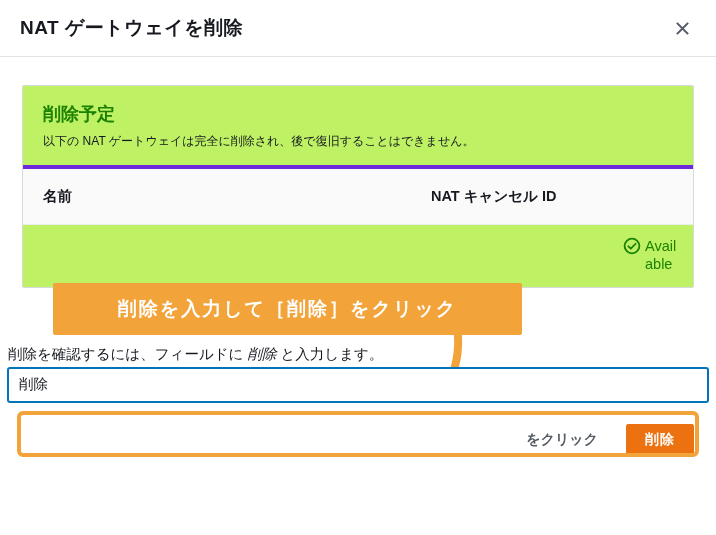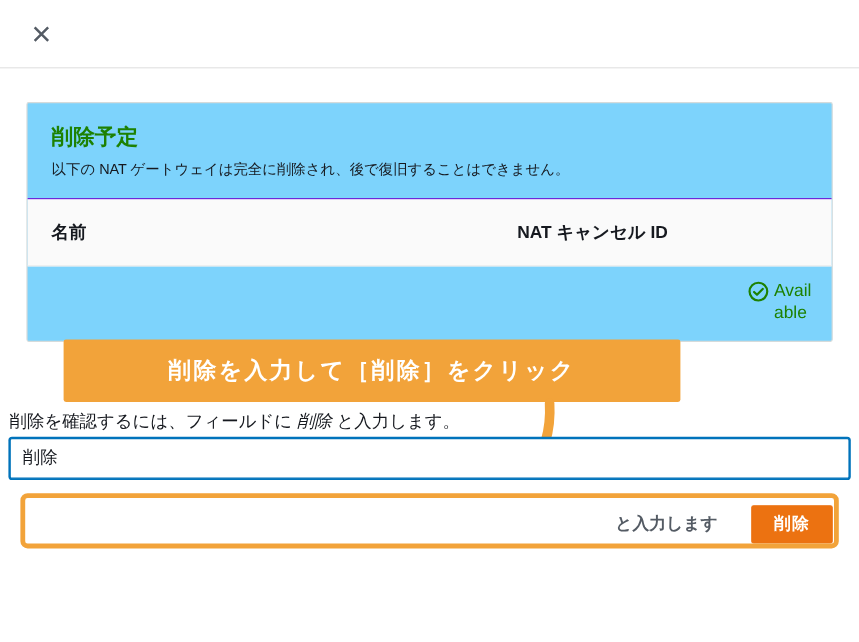--- a/index.html
+++ b/index.html
@@ -3,58 +3,59 @@
 <meta charset="utf-8">
 <style>
   * { box-sizing: border-box; margin: 0; padding: 0; }
   html, body { width: 716px; height: 535px; font-family: "Amazon Ember", "Helvetica Neue", Arial, "Hiragino Kaku Gothic ProN", "Yu Gothic", Meiryo, sans-serif; background: #fff; color: #16191f; }
   .dialog { width: 716px; height: 535px; position: relative; overflow: hidden; }
   .dialog-header { display: flex; align-items: center; justify-content: space-between; padding: 14px 20px 14px 20px; border-bottom: 1px solid #e3e3e3; }
   .dialog-title { font-size: 19px; font-weight: 700; letter-spacing: .5px; }
   .close-btn { width: 28px; height: 28px; display:flex; align-items:center; justify-content:center; cursor:pointer; color:#545b64; }
   .close-btn svg { width: 15px; height: 15px; stroke: #545b64; stroke-width: 2.2; }
   .body { padding: 28px 22px 0 22px; }
-  .panel { border: 1px solid #d5dbdb; border-radius: 2px; background: #7dd3fc; }
+  .panel { border: 1px solid #d5dbdb; border-radius: 2px; background: #bef264; }
   .panel-head { padding: 16px 20px 14px 20px; }
   .panel-heading { color: #1d8102; font-size: 18px; font-weight: 700; margin-bottom: 6px; }
   .panel-desc { font-size: 12px; line-height: 1.55; color: #16191f; }
   .table { width: 100%; }
-  .thead { display:flex; background:#fafafa; border-top:1px solid #6d28d9; border-bottom:1px solid #eaeded; }
+  .thead { display:flex; background:#fafafa; border-top:4px solid #6d28d9; border-bottom:1px solid #eaeded; }
   .th, .td { padding: 18px 20px 18px 20px; font-size: 14.5px; }
   .th { color:#16191f; font-weight:700; }
   .th.name { flex: 0 0 388px; }
   .th.id { flex: 1 1 auto; }
   .th.state { flex: 0 0 78px; text-align:left; }
   .trow { display:flex; align-items:flex-start; }
   .td.name { flex: 0 0 388px; padding-top:14px; padding-bottom:14px; }
   .td.id { flex:1 1 auto; }
   .td.state { flex:0 0 78px; padding: 12px 12px 14px 8px; }
   .status { display:flex; align-items:flex-start; gap:4px; color:#1d8102; font-size:14.5px; }
   .status-icon { width:18px; height:18px; flex:0 0 18px; }
   .status-label { line-height:1.25; word-break:break-all; }
   .annotation { position:absolute; background:#f2a33a; color:#fff; font-size:19px; font-weight:600; letter-spacing:2px; display:flex; align-items:center; justify-content:center; border-radius:2px; }
-  .annotation-box { left:53px; top:283px; width:514px; height:52px; }
+  .annotation-box { left:53px; top:283px; width:469px; height:52px; }
   .arrow { position:absolute; }
   .confirm { padding: 0 8px; margin-top: 57px;}
   .confirm-label { font-size: 14.5px; margin-bottom: 4px; }
   .confirm-label em { font-style: italic; }
   .input-wrap { position:relative; }
   .confirm-input { width:100%; height:34px; border:1px solid #0073bb; outline:none; padding: 6px 10px; font-size:14.5px; color:#16191f; border-radius:2px; box-shadow: 0 0 0 1px #0073bb; }
   .input-highlight { position:absolute; border:4px solid #f2a33a; border-radius:6px; pointer-events:none; left:17px; right:17px; top:411px; height:46px; }
   .footer { display:flex; justify-content:flex-end; align-items:center; gap:10px; padding: 22px 22px 0 22px; }
   .btn { height:32px; padding: 0 18px; font-size:14px; font-weight:700; border-radius:2px; cursor:pointer; display:inline-flex; align-items:center; justify-content:center; }
   .btn-link { background:transparent; border:none; color:#545b64; }
   .btn-primary { background:#ec7211; border:1px solid #ec7211; color:#fff; letter-spacing:1px; }
 </style>
 </head>
 <body>
 
 <div class="dialog">
 
   <div class="dialog-header">
+    <div class="dialog-title">NAT ゲートウェイを削除</div>
     <div class="close-btn">
       <svg viewBox="0 0 16 16" fill="none">
         <path d="M2 2 L14 14 M14 2 L2 14"></path>
       </svg>
     </div>
   </div>
 
   <div class="body">
     <div class="panel">
       <div class="panel-head">
@@ -97,17 +98,17 @@
       <span>削除を確認するには、フィールドに </span><em>削除</em><span> と入力します。</span>
     </div>
     <div class="input-wrap">
       <input class="confirm-input" type="text" value="削除" style="">
     </div>
   </div>
 
   <div class="input-highlight"></div>
 
   <div class="footer">
-    <button class="btn btn-link">と入力します</button>
+    <button class="btn btn-link">をクリック</button>
     <button class="btn btn-primary">削除</button>
   </div>
 
 </div>
 
 </body></html>

